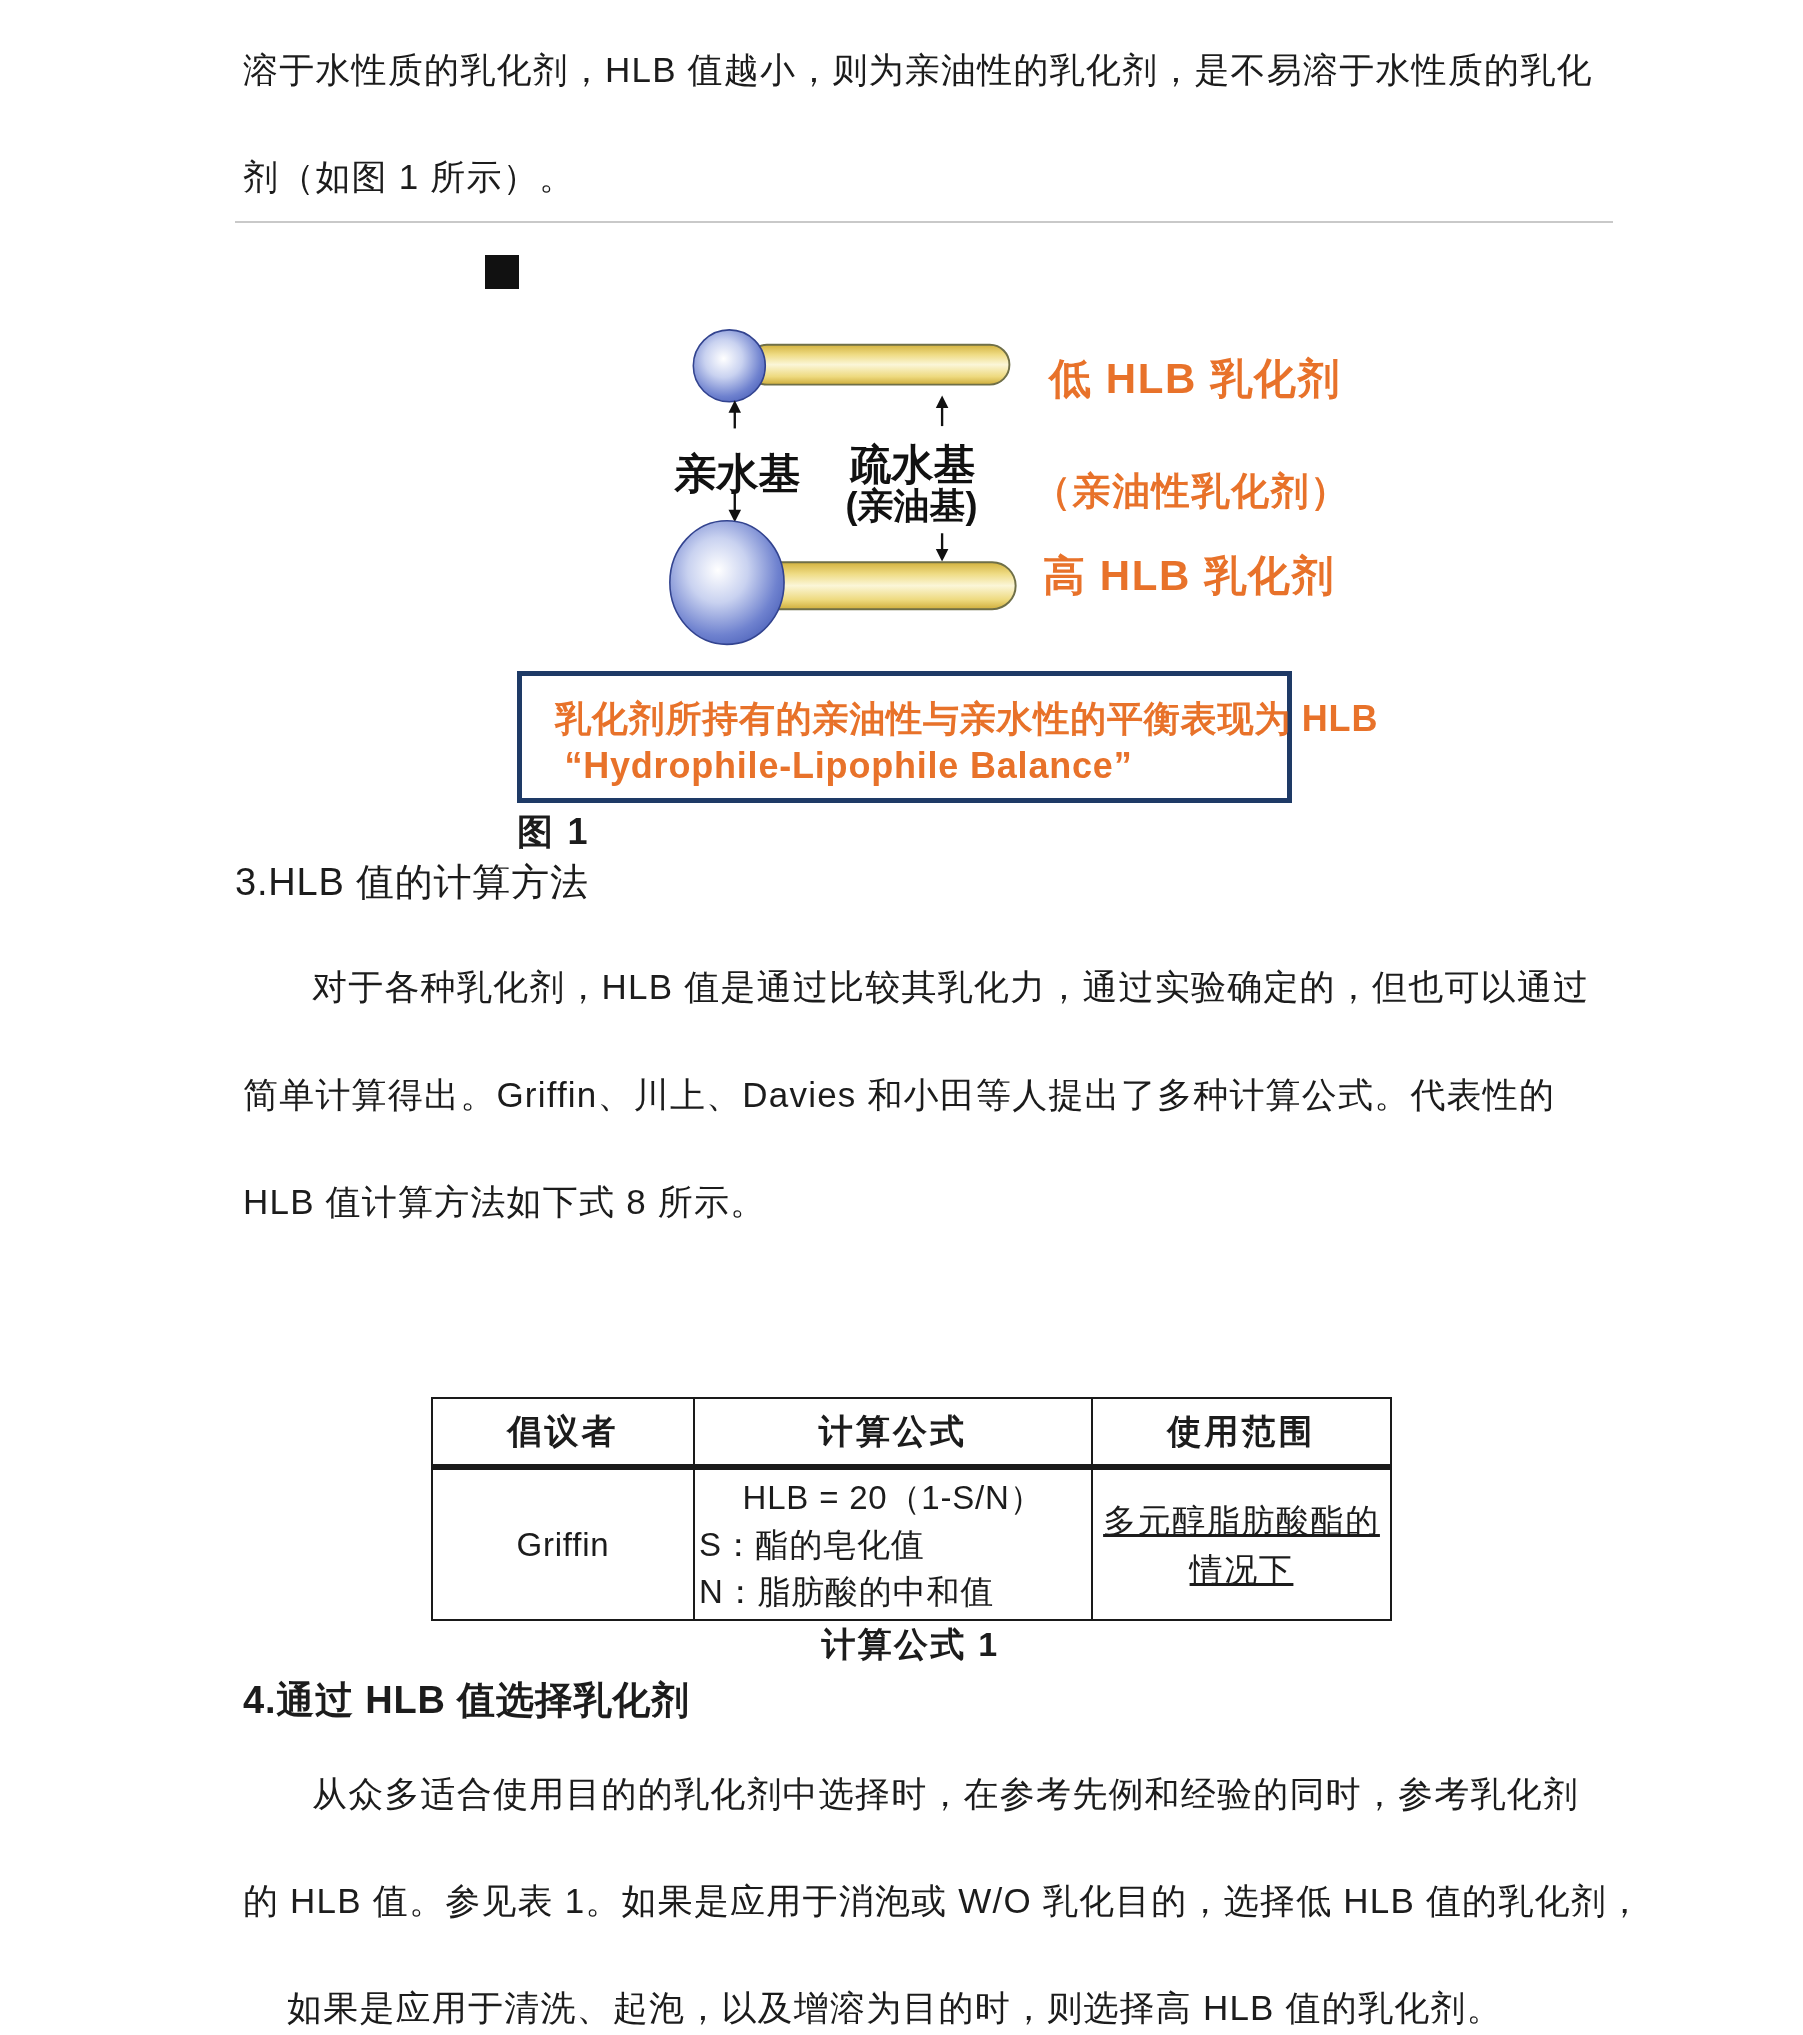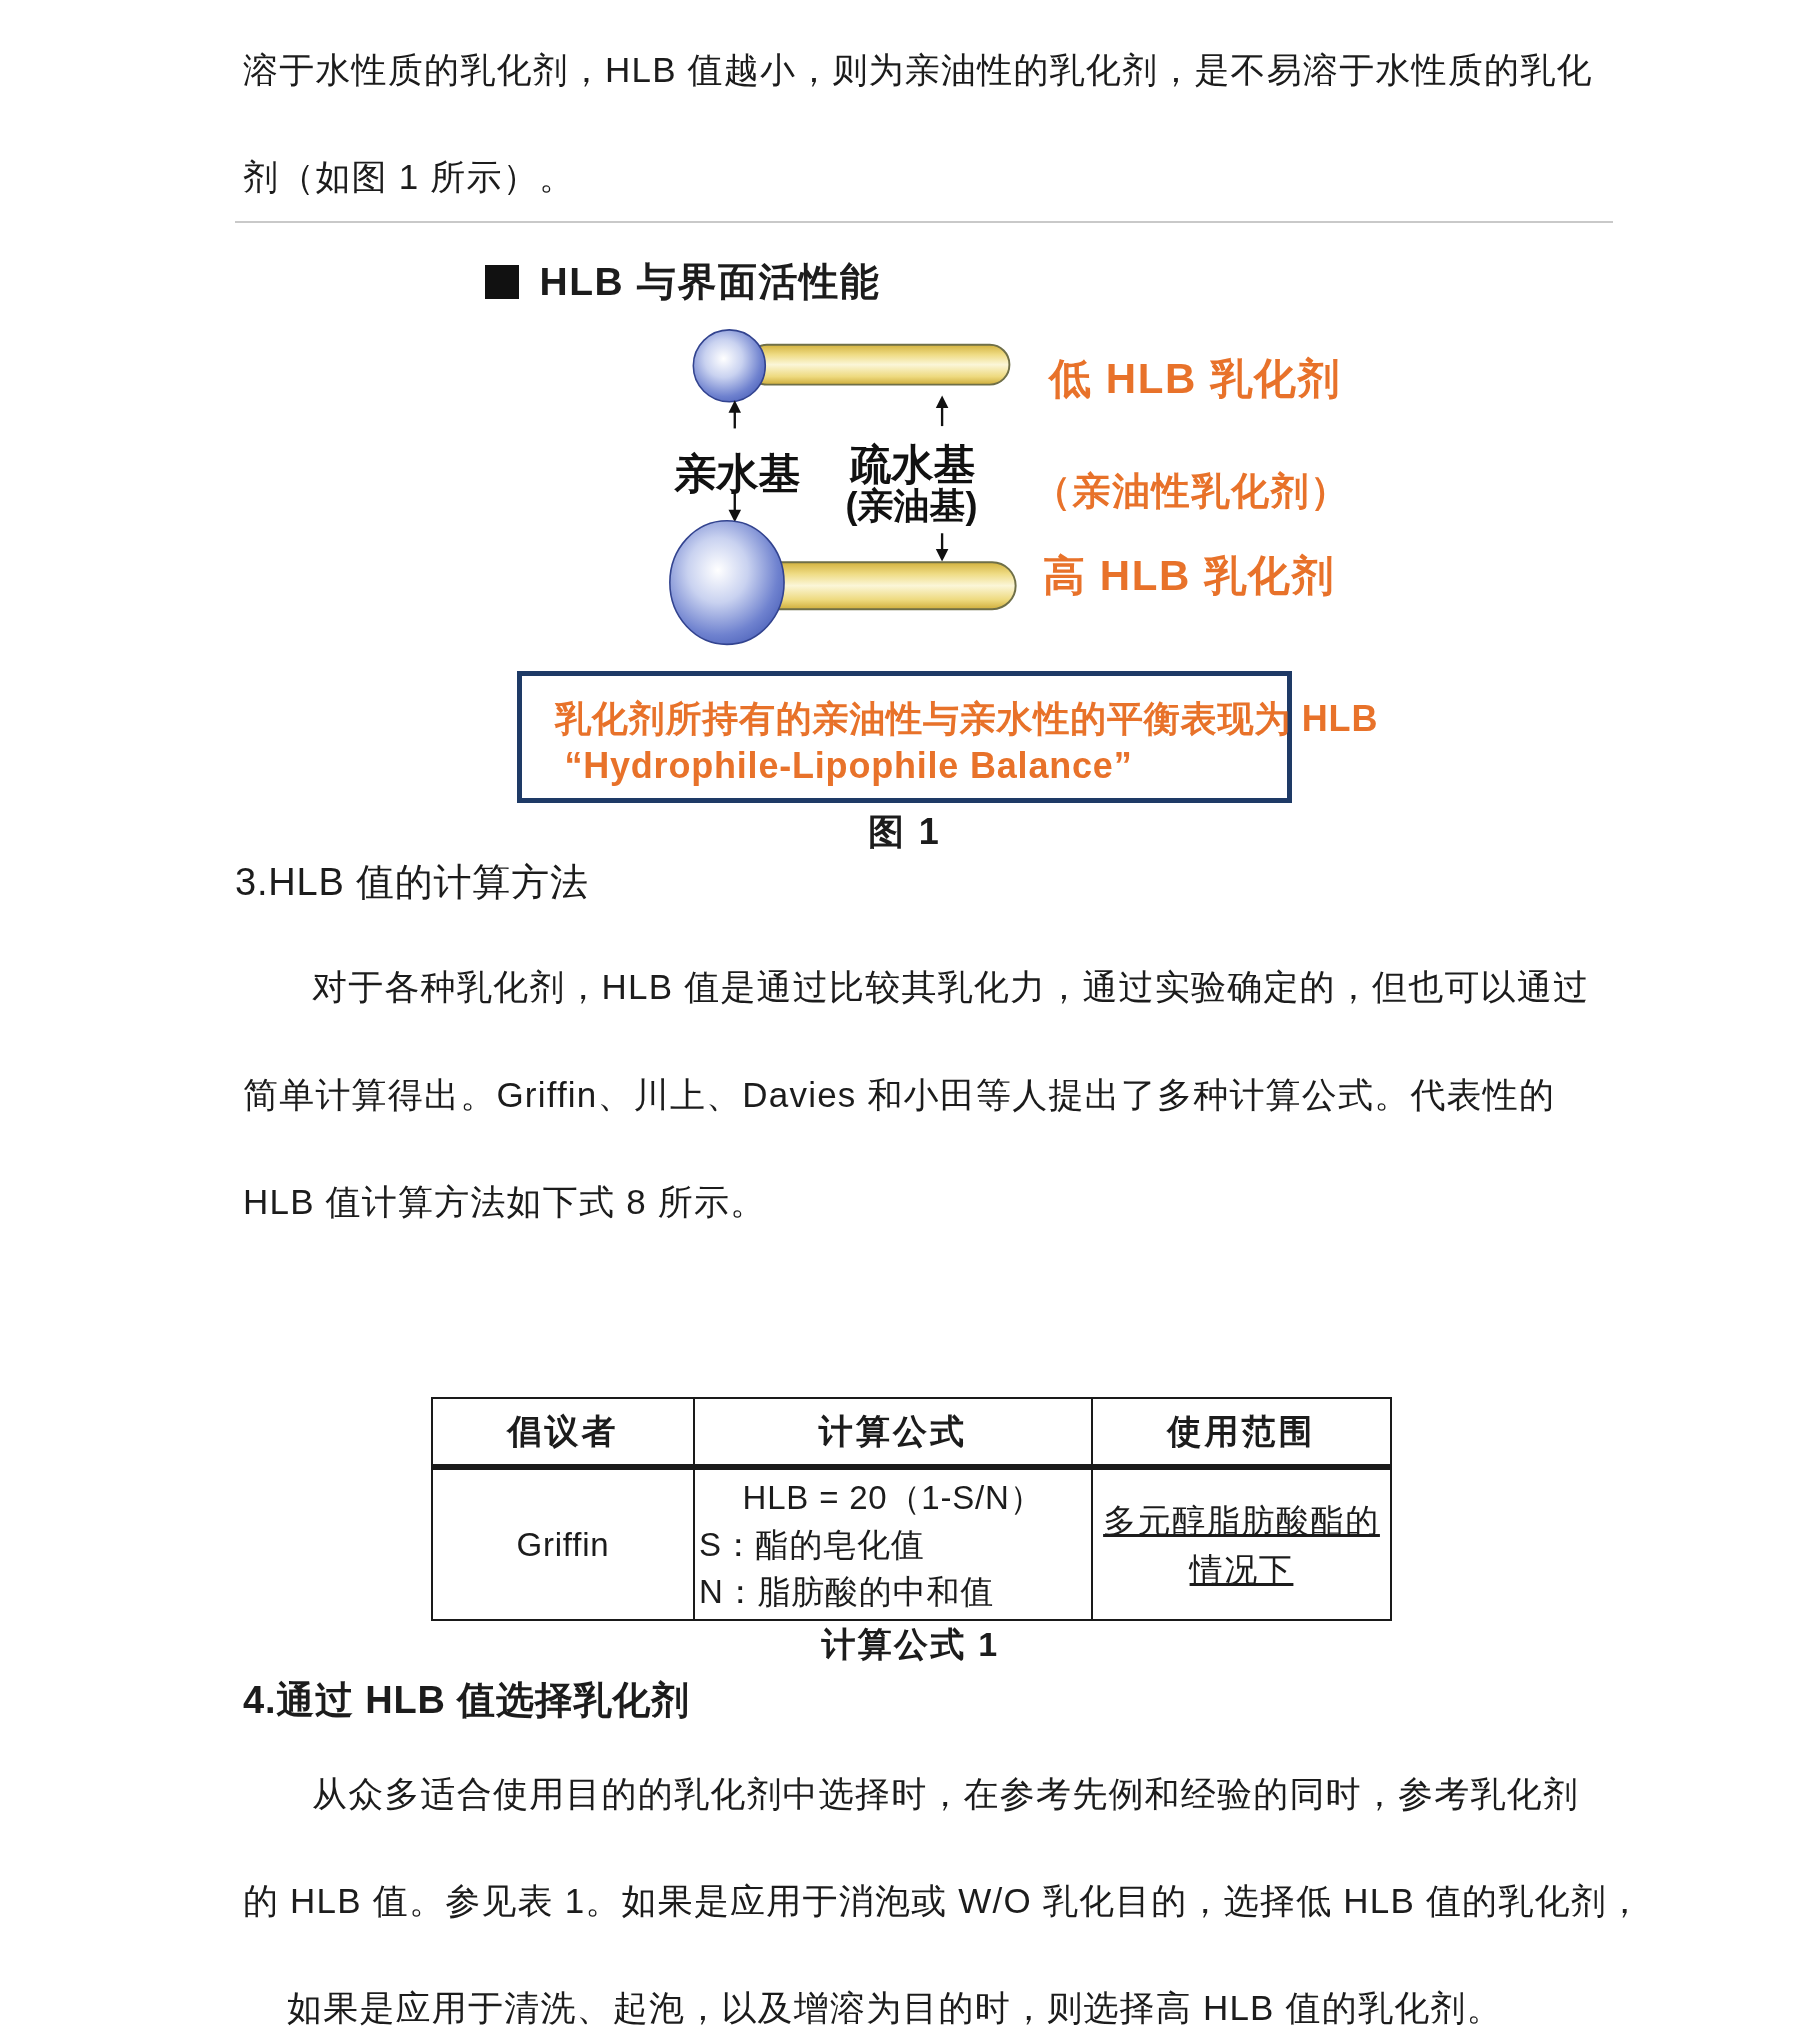--- a/index.html
+++ b/index.html
@@ -15,21 +15,21 @@
   .fig-title .ttl { font-size:39px; font-weight:bold; letter-spacing:1.6px; white-space:nowrap; }
   .mol-label { font-weight:bold; color:#111; text-align:center; white-space:nowrap; }
   .orange { color:#E8722A; font-weight:bold; white-space:nowrap; letter-spacing:1.6px; }
   .hlb-main { font-size:42px; }
   .hlb-sub  { font-size:38px; }
   .hlb-box {
     box-sizing:border-box; border:5.5px solid #1E3A66; background:#ffffff;
     padding:19px 16px 0 33px;
   }
   .hlb-box .bline { color:#E8722A; font-weight:bold; font-size:36px; line-height:47px; white-space:nowrap; letter-spacing:0.8px; margin:0; }
-  .fig-caption { font-size:36px; font-weight:bold; text-align:center; letter-spacing:2.3px; }
+  .fig-caption { font-size:36px; font-weight:bold; letter-spacing:2.3px; }
   .sec-heading { font-size:38px; white-space:nowrap; letter-spacing:0.8px; margin:0; }
   .sec-heading.bold { font-weight:bold; }
   table.calc { border-collapse:collapse; table-layout:fixed; background:#fff; }
   table.calc th, table.calc td { border:2.3px solid #1a1a1a; padding:0; vertical-align:middle; }
   table.calc th {
     font-size:34px; font-weight:bold; letter-spacing:3.1px; height:65px; text-align:center;
     border-bottom:6.3px solid #1a1a1a;
   }
   table.calc td { height:149px; font-size:33px; }
   .cell-center { text-align:center; letter-spacing:0.8px; }
@@ -44,21 +44,20 @@
 
 <div class="page">
 
   <p class="abs body-line" style="left:243px; top:47px;">溶于水性质的乳化剂，HLB 值越小，则为亲油性的乳化剂，是不易溶于水性质的乳化</p>
   <p class="abs body-line" style="left:243px; top:154px;">剂（如图 1 所示）。</p>
 
   <div class="abs divider" style="left:235px; top:221px; width:1378px;"></div>
 
   <div class="abs fig-title" style="left:485px; top:255px;">
     <span class="bullet"></span>
-    <span class="ttl">HLB 与界面活性能</span>
   </div>
 
   <svg class="abs" style="left:438px; top:297px;" width="689" height="532" viewBox="0 0 880 680">
     <defs>
       <radialGradient id="sphereGrad" cx="0.42" cy="0.4" r="0.75">
         <stop offset="0" stop-color="#ffffff"></stop>
         <stop offset="0.35" stop-color="#c9d2f0"></stop>
         <stop offset="0.7" stop-color="#6f82cf"></stop>
         <stop offset="1" stop-color="#3D53B0"></stop>
       </radialGradient>

